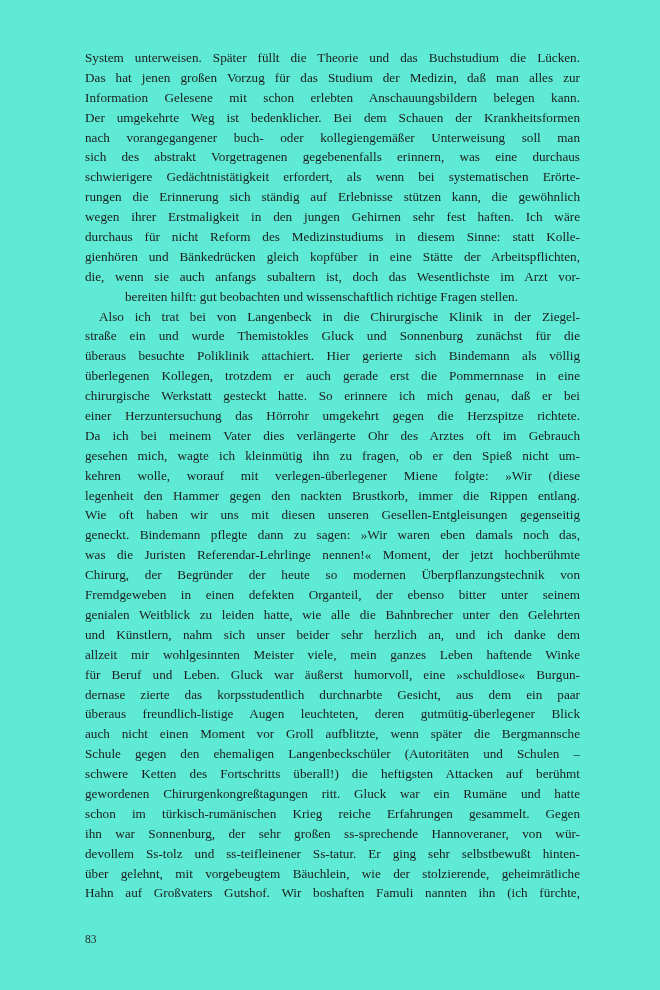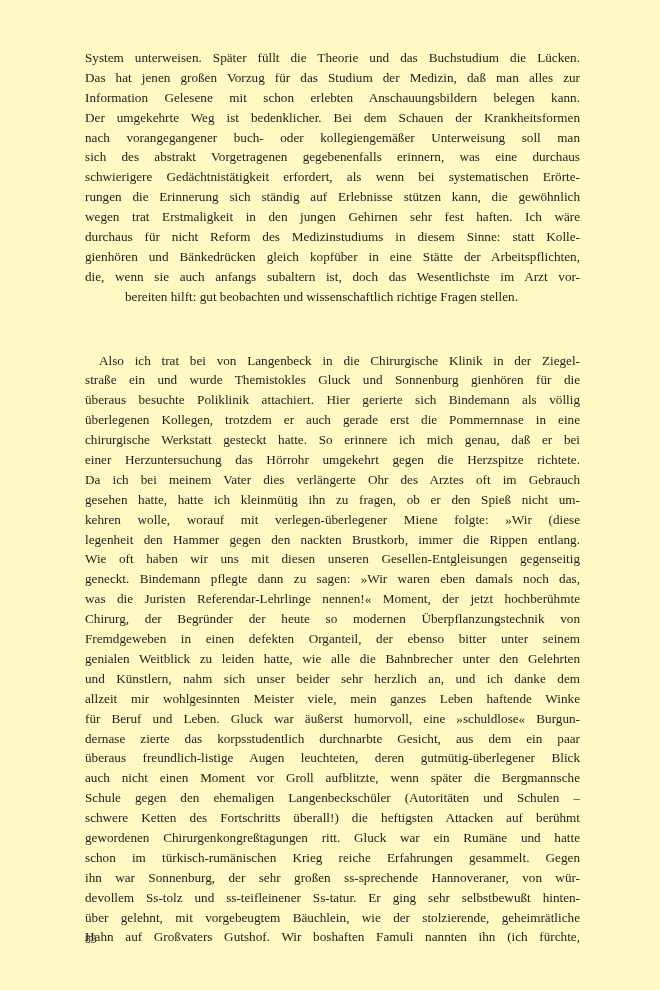--- a/index.html
+++ b/index.html
@@ -5,21 +5,21 @@
 <style>
   html, body {
     margin: 0;
     padding: 0;
     background: #ffffff;
   }
   .page {
     position: relative;
     width: 660px;
     height: 990px;
-    background: #fef9c3;
+    background: #5eead4;
     color: #1d1d1d;
     font-family: "Liberation Serif", "DejaVu Serif", serif;
     overflow: hidden;
   }
   .text-block {
     position: absolute;
     left: 85px;
     top: 48px;
     width: 495px;
   }
@@ -34,21 +34,20 @@
     text-align: justify;
     text-align-last: justify;
     overflow: hidden;
   }
   .line.para-end {
     text-align-last: left;
     margin-left: 40px;
   }
   .line.indent {
     padding-left: 14px;
-    margin-top: 44px;
   }
   .it {
     font-style: italic;
   }
   .page-number {
     position: absolute;
     left: 85px;
     top: 933px;
     width: 528px;
     font-size: 11.5px;
@@ -62,35 +61,35 @@
   <div class="text-block" id="text-block">
       <div class="paragraph">
         <div class="line"><span>System unterweisen. Später füllt die Theorie und das Buchstudium die Lücken.</span></div>
         <div class="line"><span>Das hat jenen großen Vorzug für das Studium der Medizin, daß man alles zur</span></div>
         <div class="line"><span>Information Gelesene mit schon erlebten Anschauungsbildern belegen kann.</span></div>
         <div class="line"><span>Der umgekehrte Weg ist bedenklicher. Bei dem Schauen der Krankheitsformen</span></div>
         <div class="line"><span>nach vorangegangener buch- oder kollegiengemäßer Unterweisung soll man</span></div>
         <div class="line"><span>sich des abstrakt Vorgetragenen gegebenenfalls erinnern, was eine durchaus</span></div>
         <div class="line"><span>schwierigere Gedächtnistätigkeit erfordert, als wenn bei systematischen Erörte-</span></div>
         <div class="line"><span>rungen die Erinnerung sich ständig auf Erlebnisse stützen kann, die gewöhnlich</span></div>
-        <div class="line"><span>wegen trat Erstmaligkeit in den jungen Gehirnen sehr fest haften. Ich wäre</span></div>
+        <div class="line"><span>wegen ihrer Erstmaligkeit in den jungen Gehirnen sehr fest haften. Ich wäre</span></div>
         <div class="line"><span>durchaus für nicht Reform des Medizinstudiums in diesem Sinne: statt Kolle-</span></div>
         <div class="line"><span>gienhören und Bänkedrücken gleich kopfüber in eine Stätte der Arbeitspflichten,</span></div>
         <div class="line"><span>die, wenn sie auch anfangs subaltern ist, doch das Wesentlichste im Arzt vor-</span></div>
         <div class="line para-end"><span>bereiten hilft: gut beobachten und wissenschaftlich richtige Fragen stellen.</span></div>
       </div>
       <div class="paragraph">
         <div class="line indent"><span>Also ich trat bei von Langenbeck in die Chirurgische Klinik in der Ziegel-</span></div>
-        <div class="line"><span>straße ein und wurde Themistokles Gluck und Sonnenburg gienhören für die</span></div>
+        <div class="line"><span>straße ein und wurde Themistokles Gluck und Sonnenburg zunächst für die</span></div>
         <div class="line"><span>überaus besuchte Poliklinik attachiert. Hier gerierte sich Bindemann als völlig</span></div>
         <div class="line"><span>überlegenen Kollegen, trotzdem er auch gerade erst die Pommernnase in eine</span></div>
         <div class="line"><span>chirurgische Werkstatt gesteckt hatte. So erinnere ich mich genau, daß er bei</span></div>
         <div class="line"><span>einer Herzuntersuchung das Hörrohr umgekehrt gegen die Herzspitze richtete.</span></div>
         <div class="line"><span>Da ich bei meinem Vater dies verlängerte Ohr des Arztes oft im Gebrauch</span></div>
-        <div class="line"><span>gesehen hatte, hatte ich kleinmütig ihn zu fragen, ob er den Spieß nicht um-</span></div>
+        <div class="line"><span>gesehen mich, wagte ich kleinmütig ihn zu fragen, ob er den Spieß nicht um-</span></div>
         <div class="line"><span>kehren wolle, worauf mit verlegen-überlegener Miene folgte: »Wir (diese</span></div>
         <div class="line"><span>legenheit den Hammer gegen den nackten Brustkorb, immer die Rippen entlang.</span></div>
         <div class="line"><span>Wie oft haben wir uns mit diesen unseren Gesellen-Entgleisungen gegenseitig</span></div>
         <div class="line"><span>geneckt. Bindemann pflegte dann zu sagen: »Wir waren eben damals noch das,</span></div>
         <div class="line"><span>was die Juristen Referendar-Lehrlinge nennen!« Moment, der jetzt hochberühmte</span></div>
         <div class="line"><span>Chirurg, der Begründer der heute so modernen Überpflanzungstechnik von</span></div>
         <div class="line"><span>Fremdgeweben in einen defekten Organteil, der ebenso bitter unter seinem</span></div>
         <div class="line"><span>genialen Weitblick zu leiden hatte, wie alle die Bahnbrecher unter den Gelehrten</span></div>
         <div class="line"><span>und Künstlern, nahm sich unser beider sehr herzlich an, und ich danke dem</span></div>
         <div class="line"><span>allzeit mir wohlgesinnten Meister viele, mein ganzes Leben haftende Winke</span></div>

